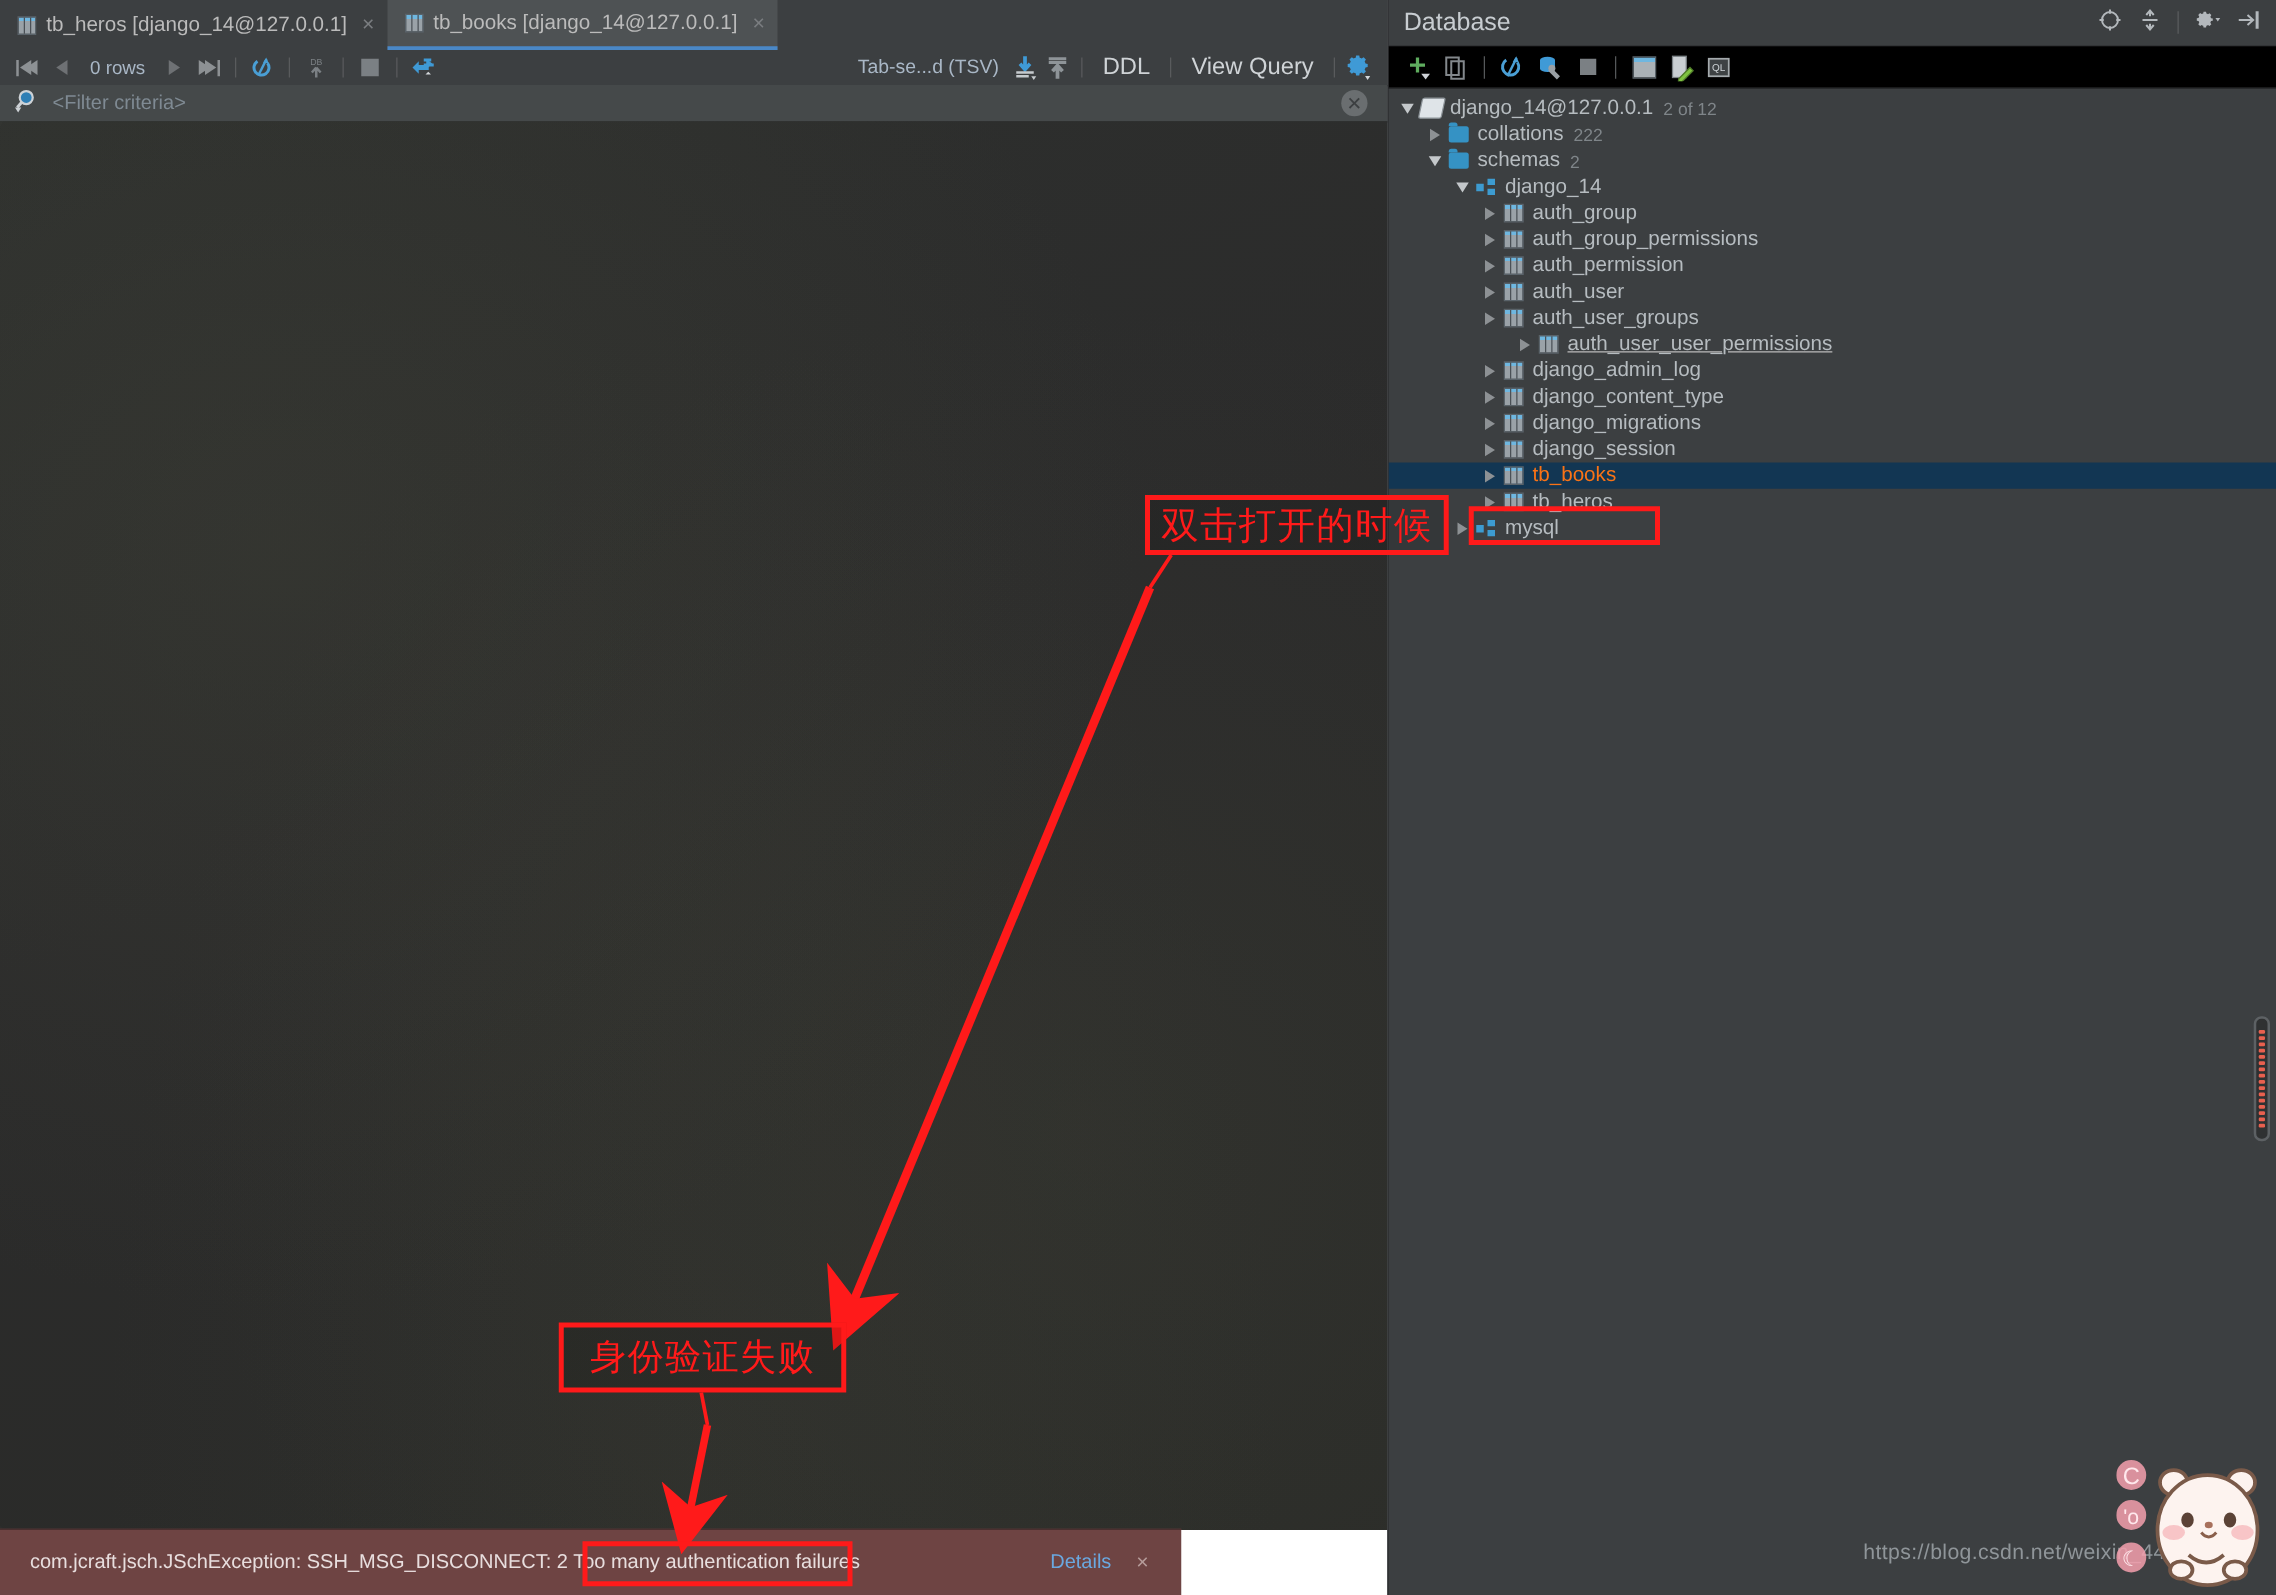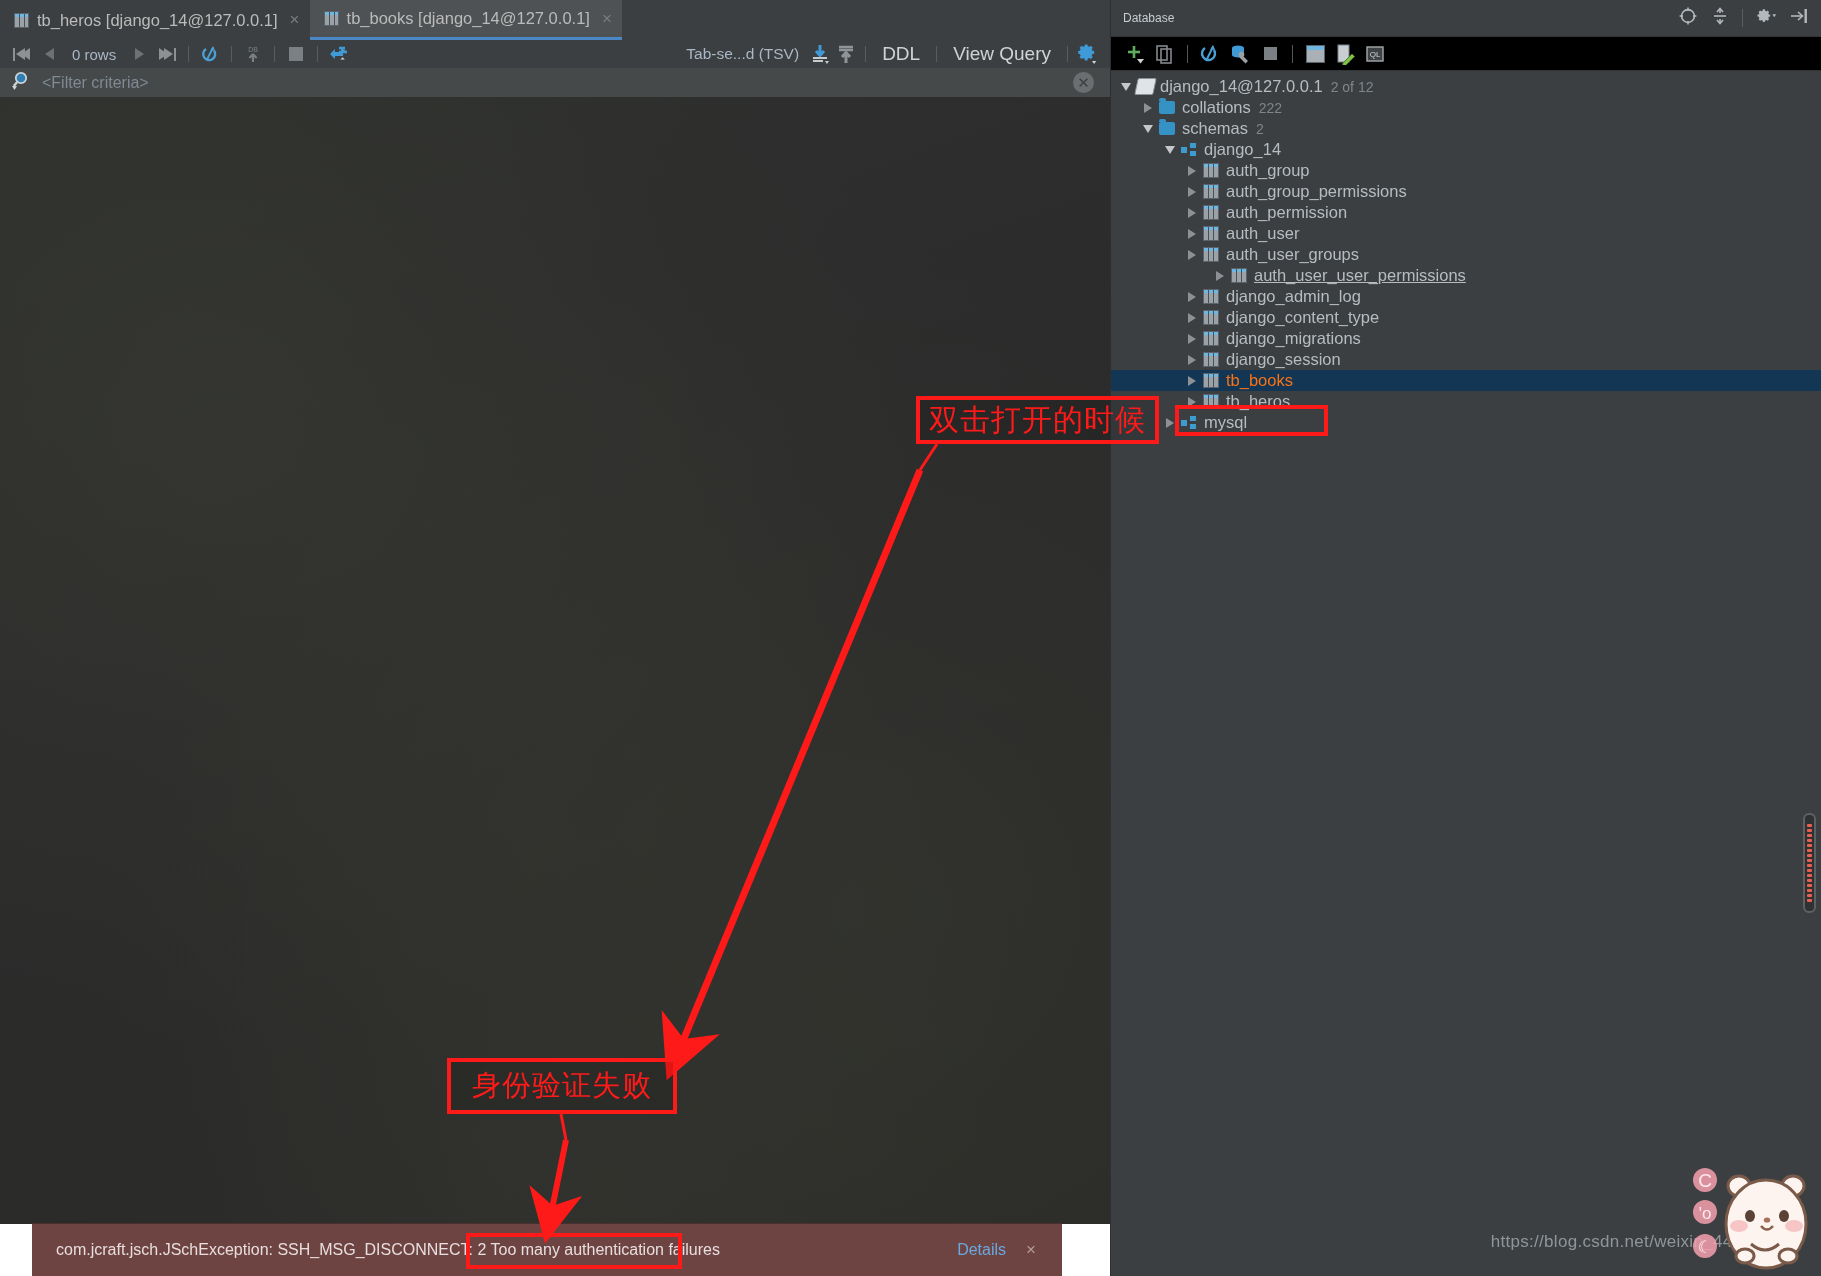--- a/index.html
+++ b/index.html
@@ -121,41 +121,41 @@
   #editor-body::after {
     content: ""; position: absolute; inset: 0;
     background:
       linear-gradient(118deg, rgba(255,255,255,.012) 0 2px, rgba(0,0,0,0) 2px 80px),
       linear-gradient(62deg, rgba(255,255,255,.010) 0 2px, rgba(0,0,0,0) 2px 120px);
     pointer-events: none;
   }
 
   
   #error-bar {
-    position: absolute; left: 0; bottom: 0; width: 1030px; height: 52px;
+    position: absolute; left: 0; bottom: 0; width: 945px; height: 52px;
     background: #6e4443;
     border-top: 1px solid #4a2f2f;
-    display: flex; align-items: center; margin-left: 32px;
+    display: flex; align-items: center;
   }
   #error-text { font-size: 16px; color: #e8dede; padding-left: 24px; }
   #error-actions { margin-left: auto; display: flex; align-items: center; gap: 20px; padding-right: 26px; }
   #error-details { color: #6aa8e0; font-size: 16px; cursor: pointer; }
   #error-close { color: #b59b99; font-size: 17px; cursor: pointer; }
 
   
   #db-pane {
     position: absolute; left: 1110px; top: 0; right: 0; bottom: 0;
     background: #3c3f41;
     border-left: 1px solid #2d2f30;
   }
   #db-header {
     height: 36px; display: flex; align-items: center;
     background: #3c3f41; border-bottom: 1px solid #323436;
   }
-  #db-title { font-size: 12px; color: #c8cdd1; padding-left: 12px; }
+  #db-title { font-size: 20px; color: #c8cdd1; padding-left: 12px; }
   #db-header-icons { margin-left: auto; display: flex; align-items: center; gap: 12px; padding-right: 12px; }
 
   #db-toolbar {
     height: 33px; display: flex; align-items: center; gap: 2px;
     padding-left: 10px;
     background: #000000; border-bottom: 1px solid #323436;
   }
   .dbtb { width: 28px; height: 26px; display: flex; align-items: center; justify-content: center; cursor: pointer; position: relative; }
   .vsep { width: 1px; height: 18px; background: #55585a; margin: 0 6px; }
 

